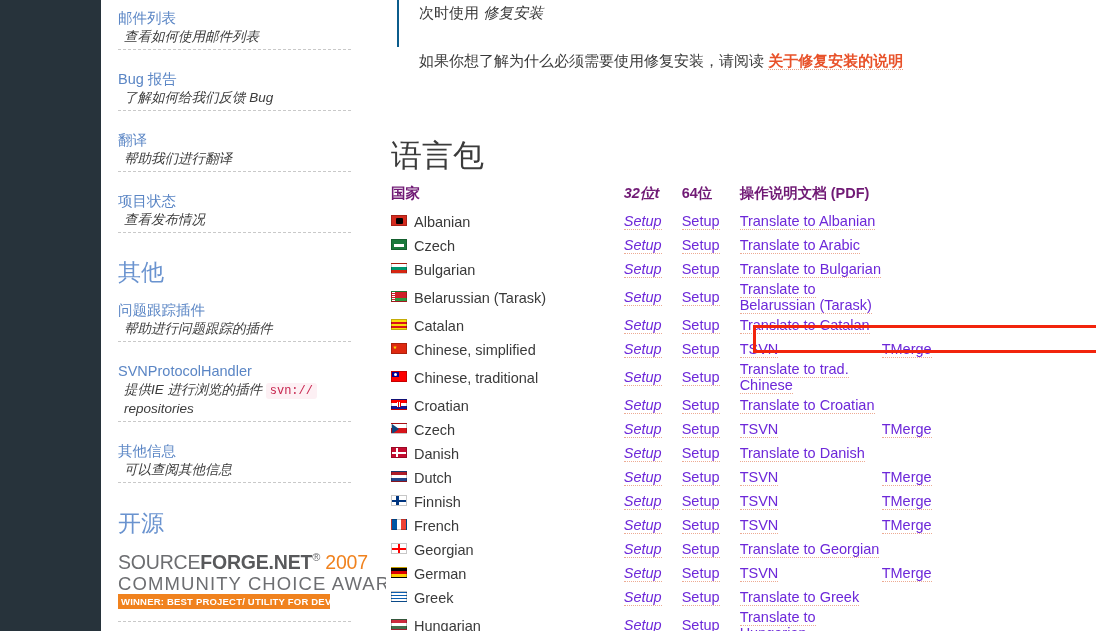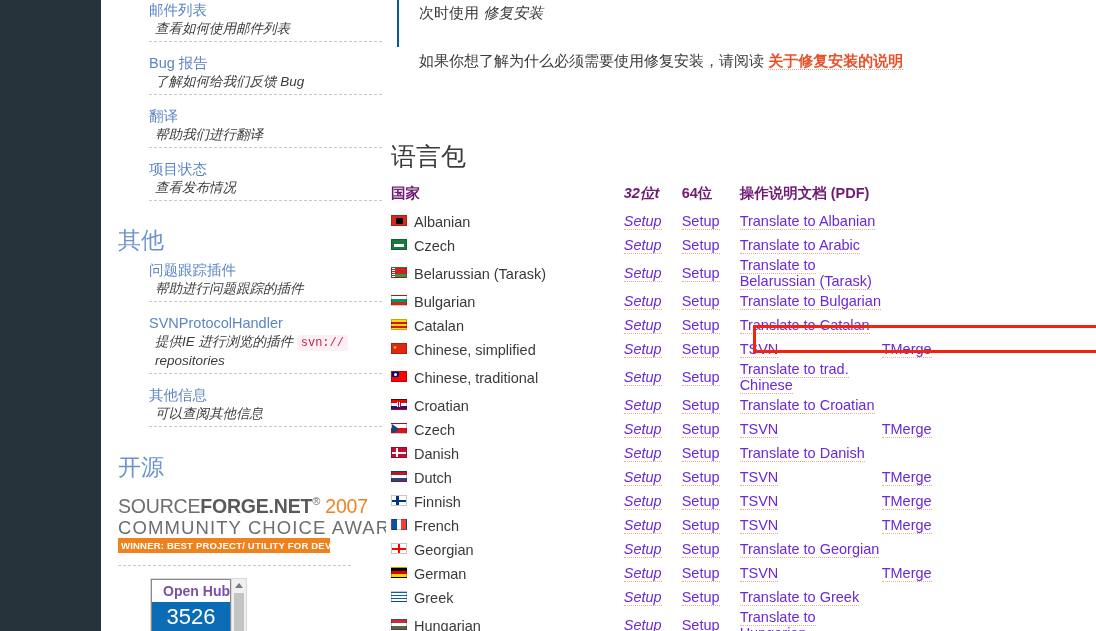--- a/index.html
+++ b/index.html
@@ -9,21 +9,21 @@
     font-size:15px;color:#333333;-webkit-font-smoothing:antialiased;
   }
   #page{position:relative;width:1096px;height:631px;overflow:hidden;}
 
   
   .left-gutter{position:absolute;left:0;top:0;width:101px;height:631px;background:#27333b;}
 
   
   .sidebar{position:absolute;left:101px;top:0;width:285px;height:631px;background:#fff;overflow:hidden;}
   .side-inner{padding:0 0 0 17px;}
-  .nav-entry{width:233px;padding-top:0;margin-left:31px;}
+  .nav-entry{width:233px;padding-top:8px;}
   .nav-title{color:#5b86c5;font-size:14.5px;line-height:19px;padding-top:1px;}
   .nav-desc{font-style:italic;font-size:13.5px;color:#3b3b3b;line-height:18px;padding-left:6px;
             border-bottom:1px dashed #c9c9c9;padding-bottom:3px;}
   .nav-gap{height:11px;}
   .sec-head{color:#6a93cf;font-size:23px;line-height:28px;font-weight:400;margin:0;padding:0 0 6px 0;}
   .code-badge{font-family:"Liberation Mono","DejaVu Sans Mono",monospace;font-size:12px;
               color:#c7254e;background:#fdf0f4;padding:1px 4px;border-radius:3px;font-style:normal;}
 
   
   .sf-badge{width:210px;margin-top:3px;}
@@ -50,21 +50,21 @@
 
   
   .main{position:absolute;left:386px;top:0;width:710px;height:631px;background:#fff;overflow:hidden;}
   .quote{position:relative;margin:0 0 0 11px;padding:0 0 0 22px;}
   .quote:before{content:"";position:absolute;left:0;top:-40px;width:2px;height:113px;background:#0b5c8c;}
   .q-p{font-size:15px;line-height:26px;color:#3a3a3a;margin:0;}
   .q-p.first{margin-top:-26px;}
   .q-p .em{font-style:italic;}
   .lnk{color:#e8522a;text-decoration:none;border-bottom:1px dotted #e8a389;font-weight:bold;}
 
-  h2.lang-head{font-size:25px;font-weight:400;color:#3b3b3b;margin:0;padding:0;
+  h2.lang-head{font-size:31px;font-weight:400;color:#3b3b3b;margin:0;padding:0;
                position:absolute;left:5px;top:141px;line-height:30px;}
 
   table.langs{position:absolute;left:5px;top:184px;border-collapse:collapse;width:600px;}
   table.langs th{text-align:left;font-size:14.5px;font-weight:700;color:#701a75;padding:0 0 6px 0;vertical-align:bottom;}
   table.langs td{font-size:14.5px;padding:0;height:24px;vertical-align:middle;color:#3a3a3a;}
   th.c-country,td.c-country{width:213px;}
   th.c-32,td.c-32{width:53px;font-style:italic;}
   th.c-64,td.c-64{width:53px;}
   th.c-doc,td.c-doc{width:130px;}
   td.c-doc2{width:100px;}
@@ -187,31 +187,31 @@
     <td class="c-doc2"></td>
   </tr>
   <tr>
     <td class="c-country"><span class="flag" style="background:linear-gradient(#1a7a3c,#1a7a3c);"><span style="position:absolute;left:2px;top:4px;right:2px;height:3px;background:#fff"></span></span><span class="cname">Czech</span></td>
     <td class="c-32"><a href="#">Setup</a></td>
     <td class="c-64"><a href="#">Setup</a></td>
     <td class="c-doc"><a href="#">Translate to Arabic</a></td>
     <td class="c-doc2"></td>
   </tr>
   <tr>
+    <td class="c-country"><span class="flag" style="background:linear-gradient(#fff 0 33%,#00966e 33% 66%,#d62612 66%);"></span><span class="cname">Bulgarian</span></td>
+    <td class="c-32"><a href="#">Setup</a></td>
+    <td class="c-64"><a href="#">Setup</a></td>
+    <td class="c-doc"><a href="#">Translate to Bulgarian</a></td>
+    <td class="c-doc2"></td>
+  </tr>
+  <tr>
     <td class="c-country"><span class="flag" style="background:linear-gradient(#cf2027 0 62%,#2b9a3e 62%);"><span style="position:absolute;left:0;top:0;bottom:0;width:3px;background:repeating-linear-gradient(#fff 0 1px,#cf2027 1px 2px)"></span></span><span class="cname">Belarussian (Tarask)</span></td>
     <td class="c-32"><a href="#">Setup</a></td>
     <td class="c-64"><a href="#">Setup</a></td>
     <td class="c-doc"><a href="#">Translate to Belarussian (Tarask)</a></td>
-    <td class="c-doc2"></td>
-  </tr>
-  <tr>
-    <td class="c-country"><span class="flag" style="background:linear-gradient(#fff 0 33%,#00966e 33% 66%,#d62612 66%);"></span><span class="cname">Bulgarian</span></td>
-    <td class="c-32"><a href="#">Setup</a></td>
-    <td class="c-64"><a href="#">Setup</a></td>
-    <td class="c-doc"><a href="#">Translate to Bulgarian</a></td>
     <td class="c-doc2"></td>
   </tr>
   <tr>
     <td class="c-country"><span class="flag" style="background:repeating-linear-gradient(#fcdd09 0 2px,#da121a 2px 4px);"></span><span class="cname">Catalan</span></td>
     <td class="c-32"><a href="#">Setup</a></td>
     <td class="c-64"><a href="#">Setup</a></td>
     <td class="c-doc"><a href="#">Translate to Catalan</a></td>
     <td class="c-doc2"></td>
   </tr>
   <tr>

